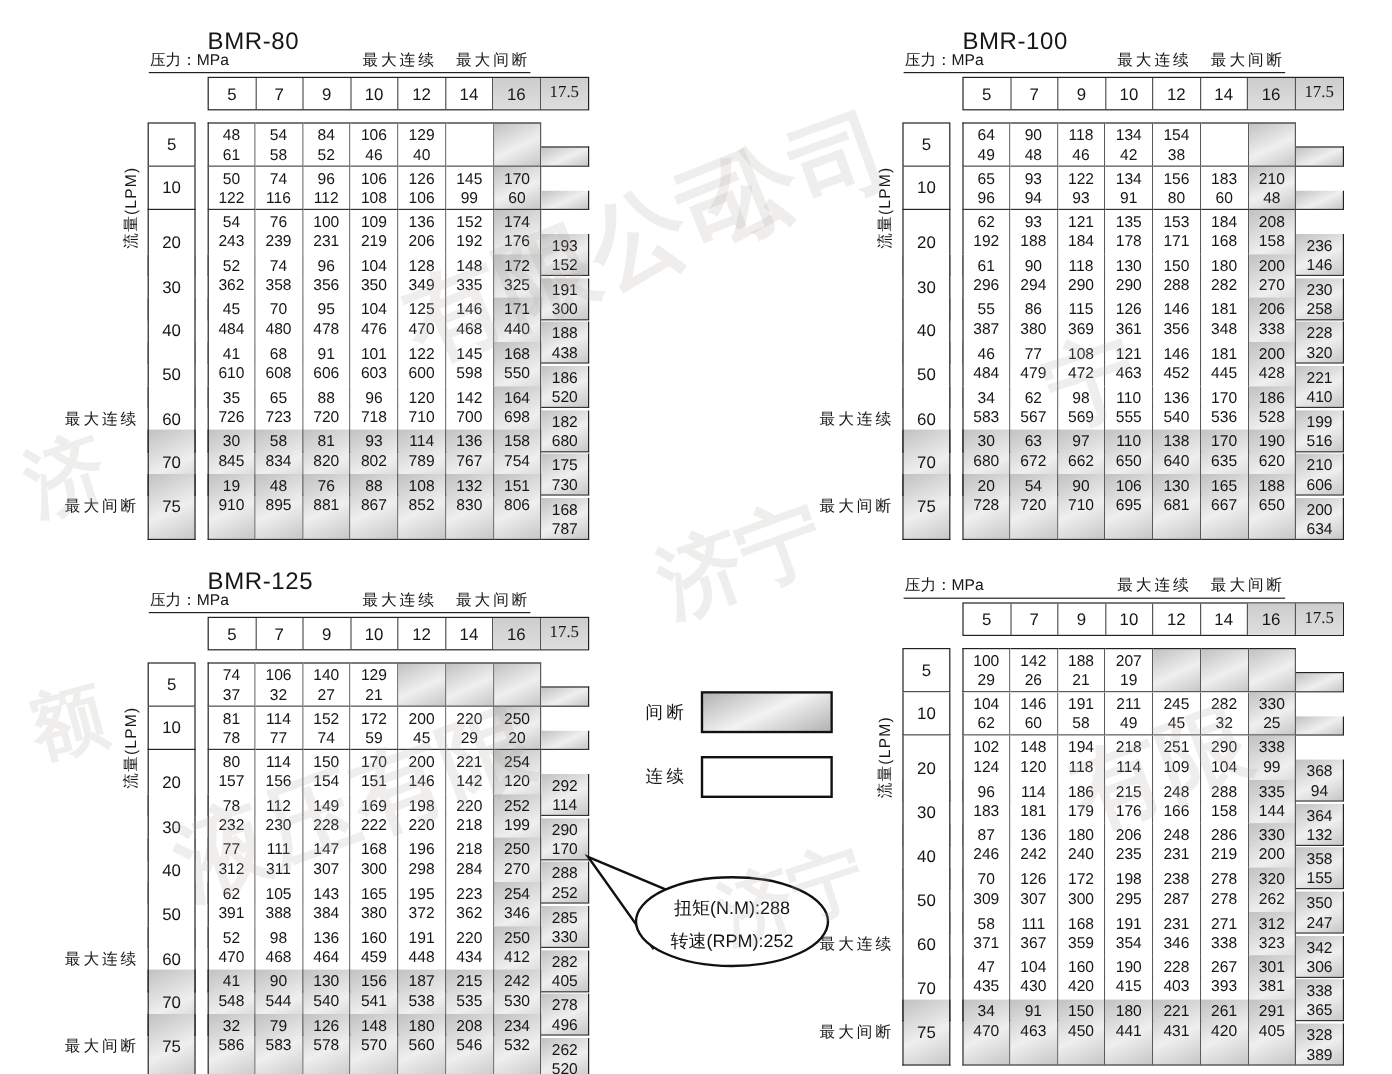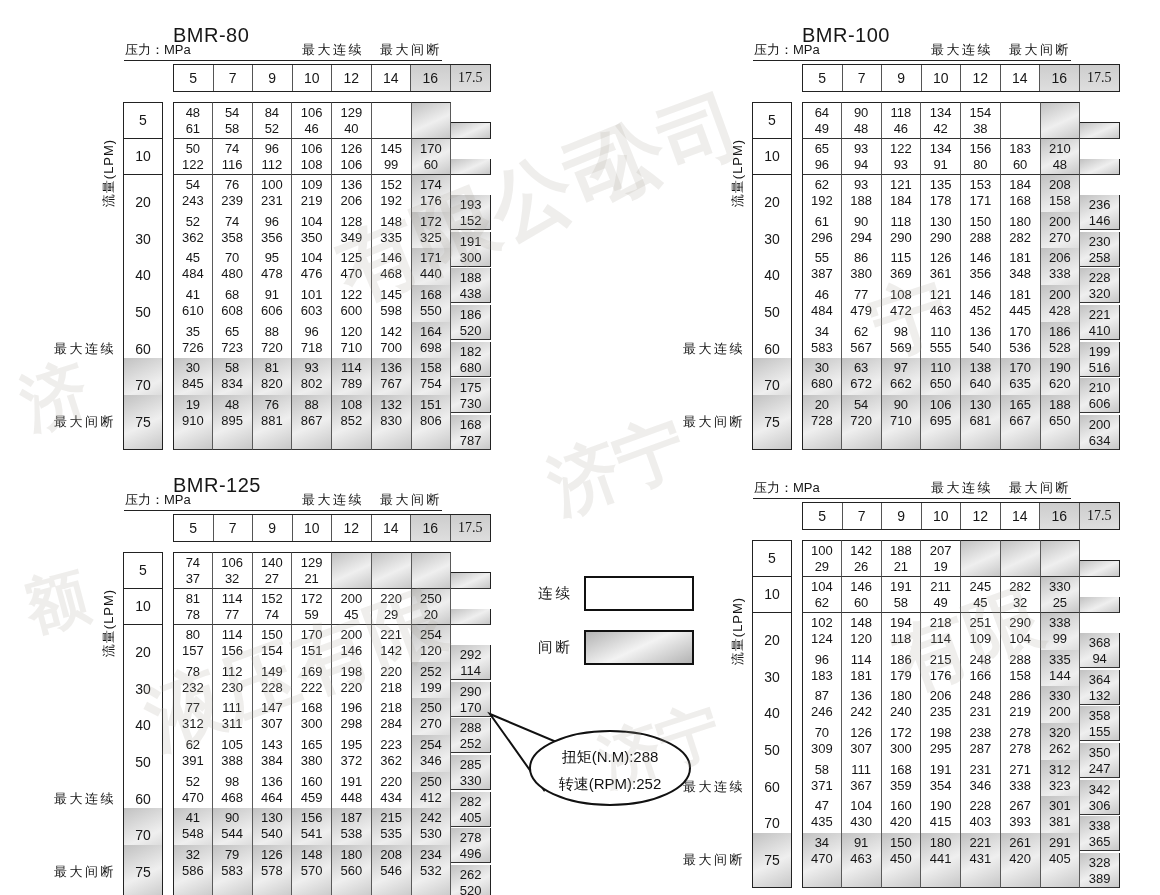--- a/index.html
+++ b/index.html
@@ -1488,26 +1488,26 @@
             <div class="t-torque">328</div>
             <div class="t-speed">389</div>
           </div>
         </div>
       </div>
       <div class="t-vlabel">流量(LPM)</div>
     </div>
 
   <div class="legend">
     <div class="lg-row">
+      <span class="lg-label">间断</span>
+      <div class="lg-box grad"></div>
+    </div>
+    <div class="lg-row">
       <span class="lg-label">连续</span>
       <div class="lg-box"></div>
-    </div>
-    <div class="lg-row">
-      <span class="lg-label">间断</span>
-      <div class="lg-box grad"></div>
     </div>
   </div>
 
   <svg class="callout" width="240" height="122">
     <polygon points="12,18 88,50 66,94" fill="#fff" stroke="#111" stroke-width="2"></polygon>
     <ellipse cx="132" cy="72" rx="80" ry="37" fill="#fff" stroke="#111" stroke-width="2"></ellipse>
     <text x="132" y="66" text-anchor="middle">扭矩(N.M):288</text>
     <text x="132" y="93" text-anchor="middle">转速(RPM):252</text>
   </svg>
 

